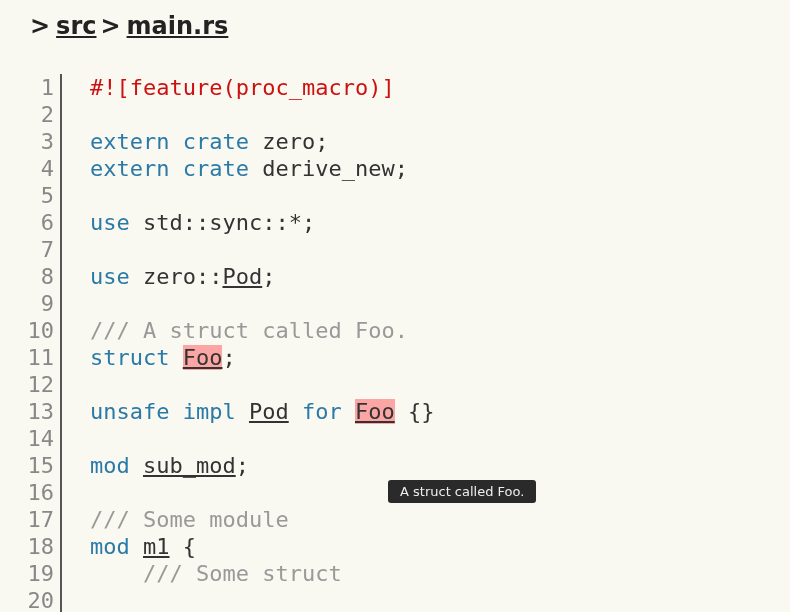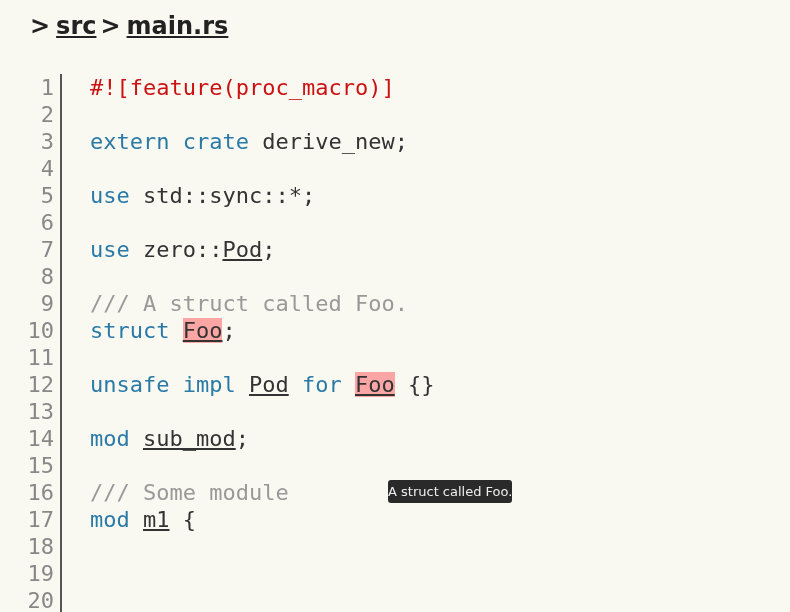--- a/index.html
+++ b/index.html
@@ -52,21 +52,21 @@
   .tok-hl     { background: #fca5a5; }
   .tok-hl.tok-link { text-decoration: underline; }
   .tooltip {
     position: absolute;
     left: 388px;
     top: 480px;
     background: #2a2a2a;
     color: #eee;
     font-family: "DejaVu Sans", Arial, sans-serif;
     font-size: 13px;
-    padding: 4px 0;
+    padding: 4px 12px;
     border-radius: 3px;
     white-space: nowrap;
   }
 </style>
 </head>
 <body>
 
 <div class="breadcrumb">
   <span class="sep">&gt;</span>
   <span> </span>
@@ -96,33 +96,34 @@
       <div class="ln">16</div>
       <div class="ln">17</div>
       <div class="ln">18</div>
       <div class="ln">19</div>
       <div class="ln">20</div>
     </div>
   <div class="code">
 
     <div class="line"><span class="tok-attr">#![feature(proc_macro)]</span></div>
     <div class="line"></div>
+    <div class="line"><span class="tok-kw">extern</span><span class="tok-text"> </span><span class="tok-kw">crate</span><span class="tok-text"> zero;</span></div>
     <div class="line"><span class="tok-kw">extern</span><span class="tok-text"> </span><span class="tok-kw">crate</span><span class="tok-text"> derive_new;</span></div>
     <div class="line"></div>
     <div class="line"><span class="tok-kw">use</span><span class="tok-text"> std::sync::*;</span></div>
     <div class="line"></div>
     <div class="line"><span class="tok-kw">use</span><span class="tok-text"> zero::</span><span class="tok-link">Pod</span><span class="tok-text">;</span></div>
     <div class="line"></div>
     <div class="line"><span class="tok-comment">/// A struct called Foo.</span></div>
     <div class="line"><span class="tok-kw">struct</span><span class="tok-text"> </span><span class="tok-hl tok-link">Foo</span><span class="tok-text">;</span></div>
     <div class="line"></div>
     <div class="line"><span class="tok-kw">unsafe</span><span class="tok-text"> </span><span class="tok-kw">impl</span><span class="tok-text"> </span><span class="tok-link">Pod</span><span class="tok-text"> </span><span class="tok-kw">for</span><span class="tok-text"> </span><span class="tok-hl tok-link">Foo</span><span class="tok-text"> {}</span></div>
     <div class="line"></div>
     <div class="line"><span class="tok-kw">mod</span><span class="tok-text"> </span><span class="tok-link">sub_mod</span><span class="tok-text">;</span></div>
     <div class="line"></div>
     <div class="line"><span class="tok-comment">/// Some module</span></div>
     <div class="line"><span class="tok-kw">mod</span><span class="tok-text"> </span><span class="tok-link">m1</span><span class="tok-text"> {</span></div>
-    <div class="line"><span class="tok-text">    </span></div>
+    <div class="line"><span class="tok-text">    </span><span class="tok-comment">/// Some struct</span></div>
 
   </div>
 </div>
 
 <div class="tooltip">A struct called Foo.</div>
 
 </body></html>

